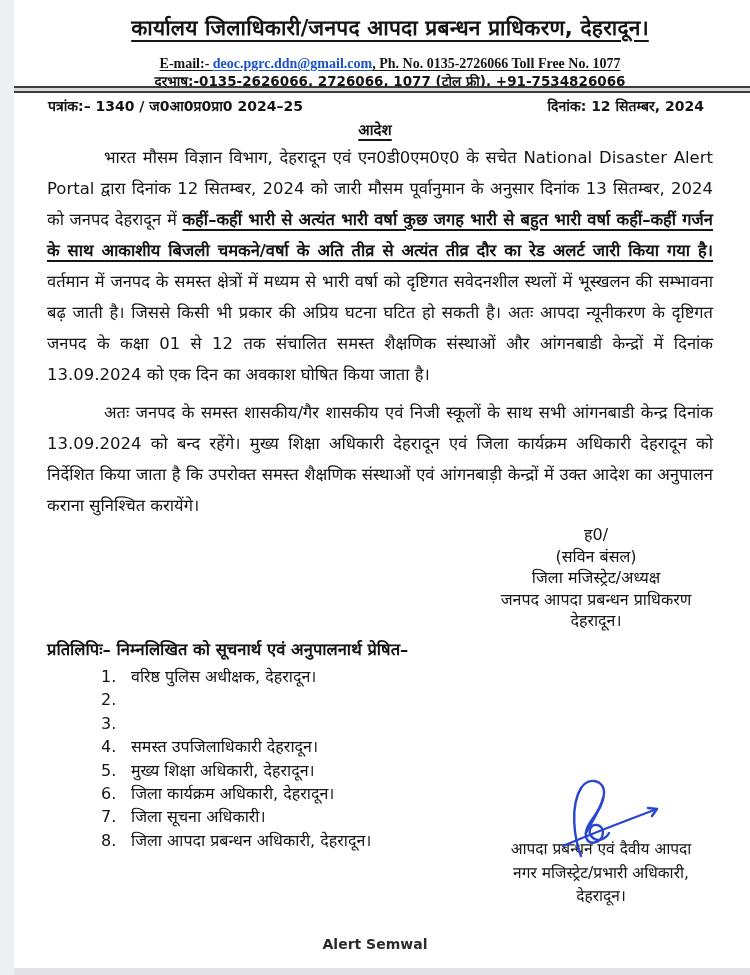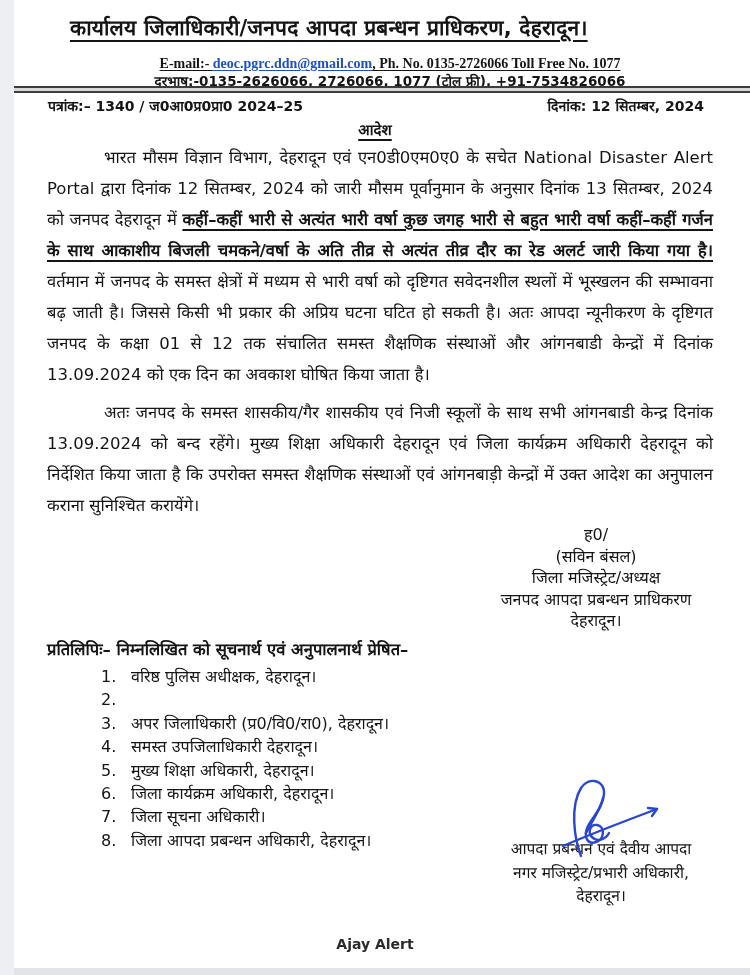--- a/index.html
+++ b/index.html
@@ -5,21 +5,21 @@
   html,body { margin:0; padding:0; background:#ffffff; }
   .page {
     position:relative; width:750px; height:975px; margin:0 auto;
     background:#ffffff; color:#151515; overflow:hidden;
     font-family:"DejaVu Sans", sans-serif;
   }
   .scan-edge-left { position:absolute; left:0; top:0; width:14px; height:975px; background:#edeff4; }
   .scan-edge-bottom { position:absolute; left:14px; bottom:0; width:736px; height:7px; background:#e2e4e8; }
 
   .header-title {
-    position:absolute; top:13px; left:70px; right:40px; text-align:left;
+    position:absolute; top:13px; left:70px; right:40px; text-align:center;
     font-size:21px; font-weight:700; letter-spacing:0.2px;
     text-decoration:underline; text-decoration-thickness:1.5px; text-underline-offset:5px;
   }
   .email-line {
     position:absolute; top:56px; left:70px; right:40px; text-align:center;
     font-family:"Liberation Serif", serif; font-weight:700; font-size:14px;
     text-decoration:underline; text-underline-offset:2px;
   }
   .email-addr { text-decoration:underline;text-align:right; }
   .phone-line {
@@ -110,21 +110,20 @@
   <div class="copies-list">
     <div class="copy-row">
       <span class="copy-num">1.</span>
       <span>वरिष्ठ पुलिस अधीक्षक, देहरादून।</span>
     </div>
     <div class="copy-row">
       <span class="copy-num">2.</span>
     </div>
     <div class="copy-row">
       <span class="copy-num">3.</span>
-      <span>अपर जिलाधिकारी (प्र0/वि0/रा0), देहरादून।</span>
     </div>
     <div class="copy-row">
       <span class="copy-num">4.</span>
       <span>समस्त उपजिलाधिकारी देहरादून।</span>
     </div>
     <div class="copy-row">
       <span class="copy-num">5.</span>
       <span>मुख्य शिक्षा अधिकारी, देहरादून।</span>
     </div>
     <div class="copy-row">
@@ -149,14 +148,14 @@
       <path d="M 104,33 L 95,32 M 104,33 L 99,40"></path>
     </g>
   </svg>
 
   <div class="counter-sign">
     <div>आपदा प्रबन्धन एवं दैवीय आपदा</div>
     <div>नगर मजिस्ट्रेट/प्रभारी अधिकारी,</div>
     <div>देहरादून।</div>
   </div>
 
-  <div class="footer-name">Ajay Alert</div>
+  <div class="footer-name">Alert Semwal</div>
 </div>
 
 </body></html>

